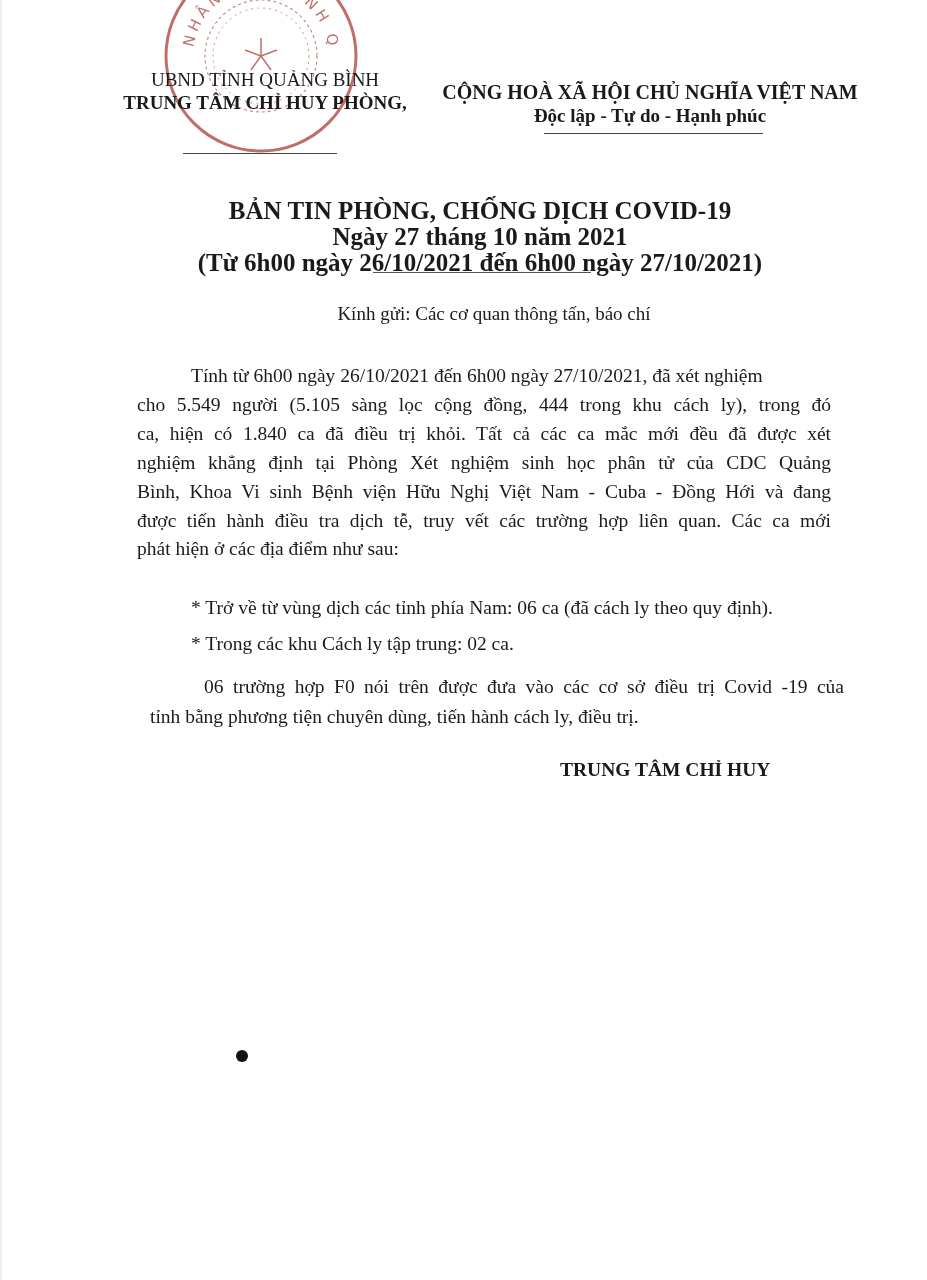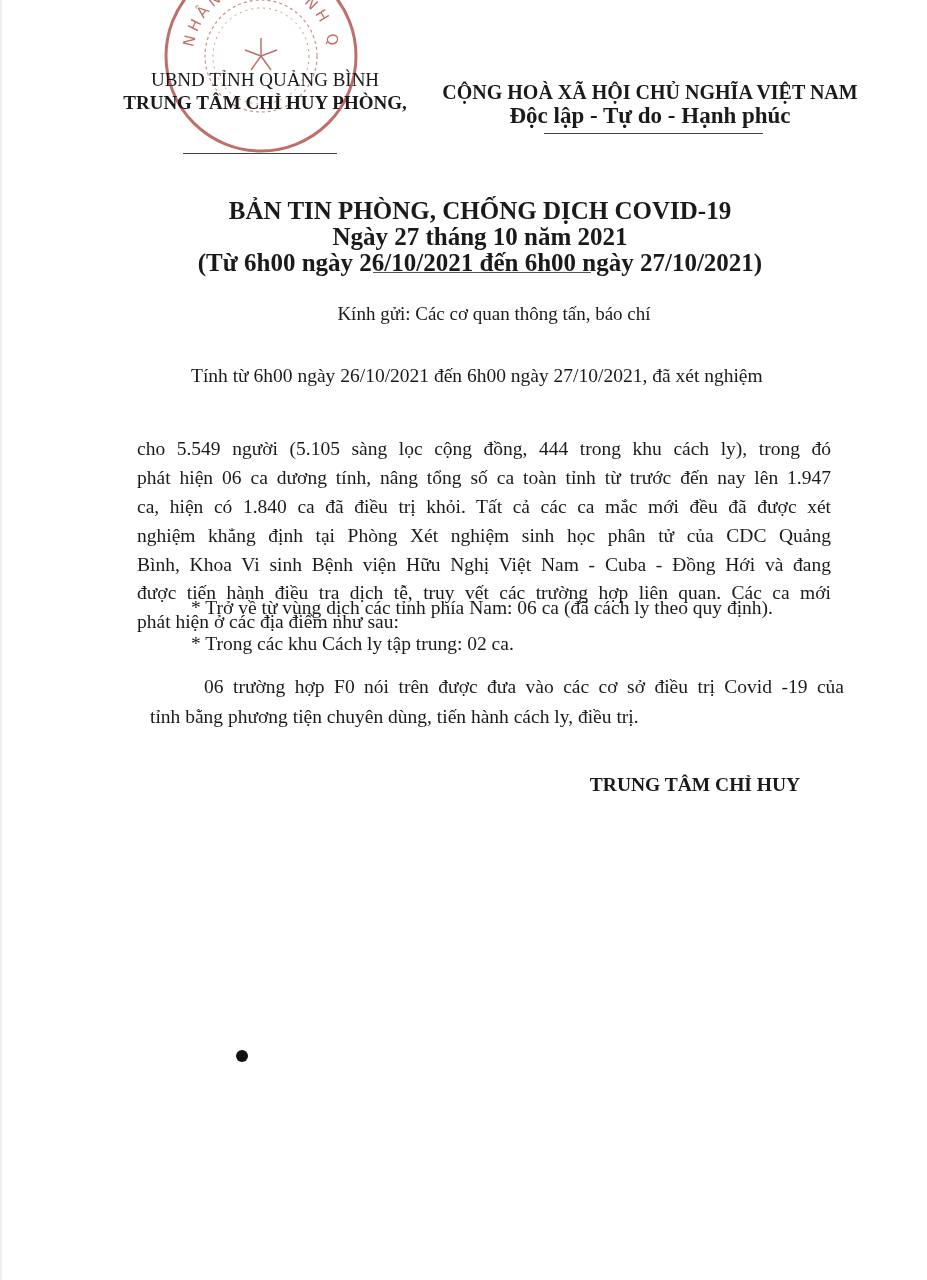--- a/index.html
+++ b/index.html
@@ -16,38 +16,38 @@
 
     
     .hdr-left { position: absolute; left: 100px; top: 68px; width: 330px; text-align: center; font-size: 19px; line-height: 23px; }
     .hdr-left .l1 { font-weight: normal; }
     .hdr-left .l2, .hdr-left .l3 { font-weight: bold; }
     .hdr-left-rule { position: absolute; left: 183px; top: 153px; width: 154px; height: 1px; background: #444; }
 
     
     .hdr-right { position: absolute; left: 430px; top: 80px; width: 440px; text-align: center; font-weight: bold; }
     .hdr-right .l1 { font-size: 20px; line-height: 24px; }
-    .hdr-right .l2 { font-size: 23px; line-height: 24px; }
+    .hdr-right .l2 { font-size: 19px; line-height: 24px; }
     .hdr-right-rule { position: absolute; left: 544px; top: 133px; width: 219px; height: 1px; background: #444; }
 
     
     .title-block { position: absolute; left: 180px; top: 198px; width: 600px; text-align: center; font-weight: bold; font-size: 25px; line-height: 26px; }
     .title-rule { position: absolute; left: 373px; top: 272px; width: 218px; height: 1px; background: #555; }
 
     .recipient { position: absolute; left: 144px; top: 302px; width: 700px; text-align: center; font-size: 19px; line-height: 24px; }
 
     .body-text { position: absolute; left: 137px; top: 362px; width: 694px; font-size: 19.5px; line-height: 28.9px; text-align: justify; }
     .body-text p { margin: 0; }
     .indent { text-indent: 54px; }
     .bullets { position: absolute; left: 191px; top: 596px; font-size: 19.5px; line-height: 24px; }
     .bullet { position: absolute; white-space: nowrap; }
     .closing { position: absolute; left: 150px; top: 672px; width: 694px; font-size: 19.5px; line-height: 30px; text-align: justify; }
     .closing p { margin: 0; }
 
-    .signature { position: absolute; left: 560px; top: 758px; width: 270px; text-align: center; font-weight: bold; font-size: 19.5px; line-height: 24px; margin-top: 15px; }
+    .signature { position: absolute; left: 560px; top: 758px; width: 270px; text-align: left; font-weight: bold; font-size: 19.5px; line-height: 24px; }
 
     .dot { position: absolute; left: 236px; top: 1050px; width: 12px; height: 12px; border-radius: 50%; background: #111; }
   </style>
 </head>
 <body>
 
 <div class="left-edge"></div>
 
 <svg class="stamp" viewBox="0 0 196 196" xmlns="http://www.w3.org/2000/svg">
   <defs>
@@ -84,22 +84,21 @@
   <div>BẢN TIN PHÒNG, CHỐNG DỊCH COVID-19</div>
   <div>Ngày 27 tháng 10 năm 2021</div>
   <div>(Từ 6h00 ngày 26/10/2021 đến 6h00 ngày 27/10/2021)</div>
 </div>
 <div class="title-rule"></div>
 
 <div class="recipient">Kính gửi: Các cơ quan thông tấn, báo chí</div>
 
 <div class="body-text">
   <p class="indent">Tính từ 6h00 ngày 26/10/2021 đến 6h00 ngày 27/10/2021, đã xét nghiệm</p>
-  <p style="text-align-last: justify; margin-top: 44px;">cho 5.549 người (5.105 sàng lọc cộng đồng, 444 trong khu cách ly), trong đó</p>
-  <p style="text-align-last: justify;">phát hiện 06 ca dương tính, nâng tổng số ca toàn tỉnh từ trước đến nay lên 1.947</p>
+  <p style="text-align-last: justify;">cho 5.549 người (5.105 sàng lọc cộng đồng, 444 trong khu cách ly), trong đó</p>
   <p style="text-align-last: justify;">ca, hiện có 1.840 ca đã điều trị khỏi. Tất cả các ca mắc mới đều đã được xét</p>
   <p style="text-align-last: justify;">nghiệm khẳng định tại Phòng Xét nghiệm sinh học phân tử của CDC Quảng</p>
   <p style="text-align-last: justify;">Bình, Khoa Vi sinh Bệnh viện Hữu Nghị Việt Nam - Cuba - Đồng Hới và đang</p>
   <p style="text-align-last: justify;">được tiến hành điều tra dịch tễ, truy vết các trường hợp liên quan. Các ca mới</p>
   <p>phát hiện ở các địa điểm như sau:</p>
 </div>
 
 <div class="bullets">
   <div class="bullet" style="top:0px;">* Trở về từ vùng dịch các tỉnh phía Nam: 06 ca (đã cách ly theo quy định).</div>
   <div class="bullet" style="top:36px;">* Trong các khu Cách ly tập trung: 02 ca.</div>

